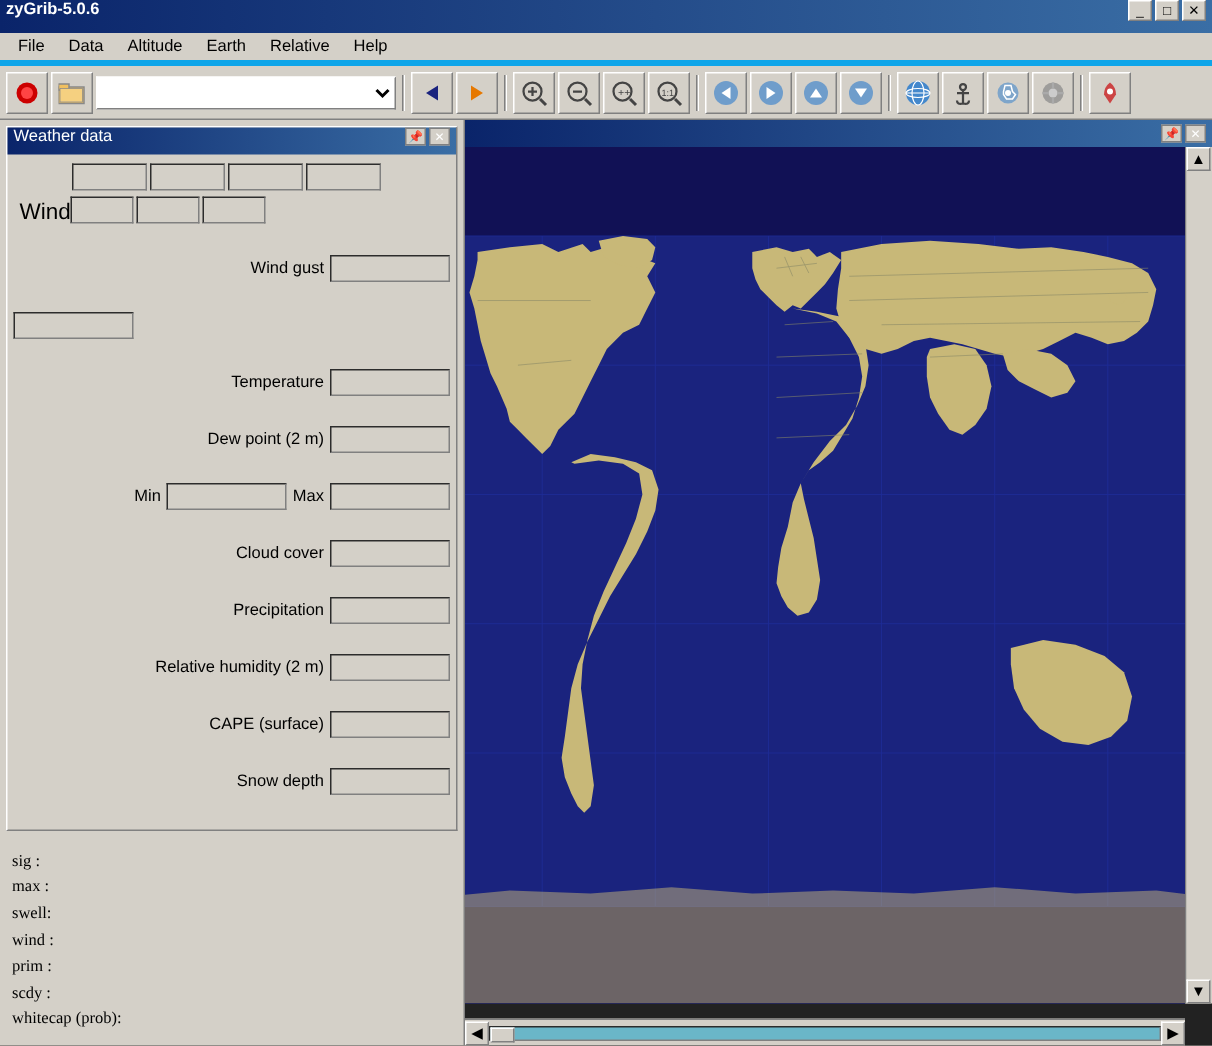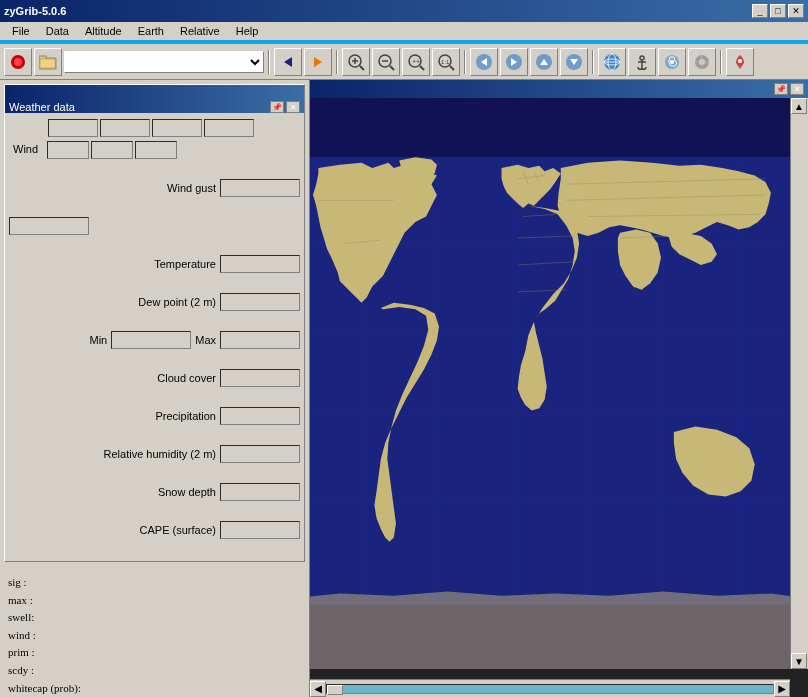--- a/index.html
+++ b/index.html
@@ -11,21 +11,20 @@
       font-size: 11px;
       overflow: hidden;
     }
 
     
     .title-bar {
       background: linear-gradient(to right, #0a246a, #3a6ea5);
       color: white;
       height: 22px;
       display: flex;
-      align-items: center;
       justify-content: space-between;
       padding: 0 4px;
       user-select: none;
     }
     .title-bar-title {
       font-size: 11px;
       font-weight: bold;
     }
     .title-bar-controls {
       display: flex;
@@ -122,23 +121,23 @@
     .weather-panel {
       border: 1px solid #808080;
       border-top-color: #fff;
       border-left-color: #fff;
       margin: 4px;
       flex: 1;
     }
     .panel-titlebar {
       background: linear-gradient(to right, #0a246a, #3a6ea5);
       color: white;
-      height: 28px;
-      display: flex;
-      align-items: flex-end;
+      height: 18px;
+      display: flex;
+      align-items: flex-start;
       justify-content: space-between;
       padding: 0 4px;
       font-size: 11px;
     }
     .panel-title-controls {
       display: flex;
       gap: 2px;
     }
     .panel-btn {
       width: 14px;
@@ -305,21 +304,21 @@
     }
 
     .wind-section {
       display: flex;
       align-items: flex-start;
       padding: 2px 4px;
       gap: 4px;
     }
     .wind-label-cell {
       width: 30px;
-      font-size: 11px;
+      font-size: 15px;
       padding-top: 2px;
     }
     .wind-inputs {
       display: flex;
       gap: 2px;
     }
 
     
     .top-row {
       display: flex;
@@ -564,26 +563,26 @@
           <div class="data-field"></div>
         </div>
 
         <div class="data-row">
           <div class="data-label">Relative humidity (2 m)</div>
           <div class="data-field"></div>
         </div>
 
 
         <div class="data-row">
+          <div class="data-label">CAPE (surface)</div>
+          <div class="data-field"></div>
+        </div>
+
+        <div class="data-row">
           <div class="data-label">Snow depth</div>
-          <div class="data-field"></div>
-        </div>
-
-        <div class="data-row">
-          <div class="data-label">CAPE (surface)</div>
           <div class="data-field"></div>
         </div>
 
       </div>
     </div>
 
     <div class="log-area">
       <div>sig  :</div>
       <div>max  :</div>
       <div>swell:</div>

